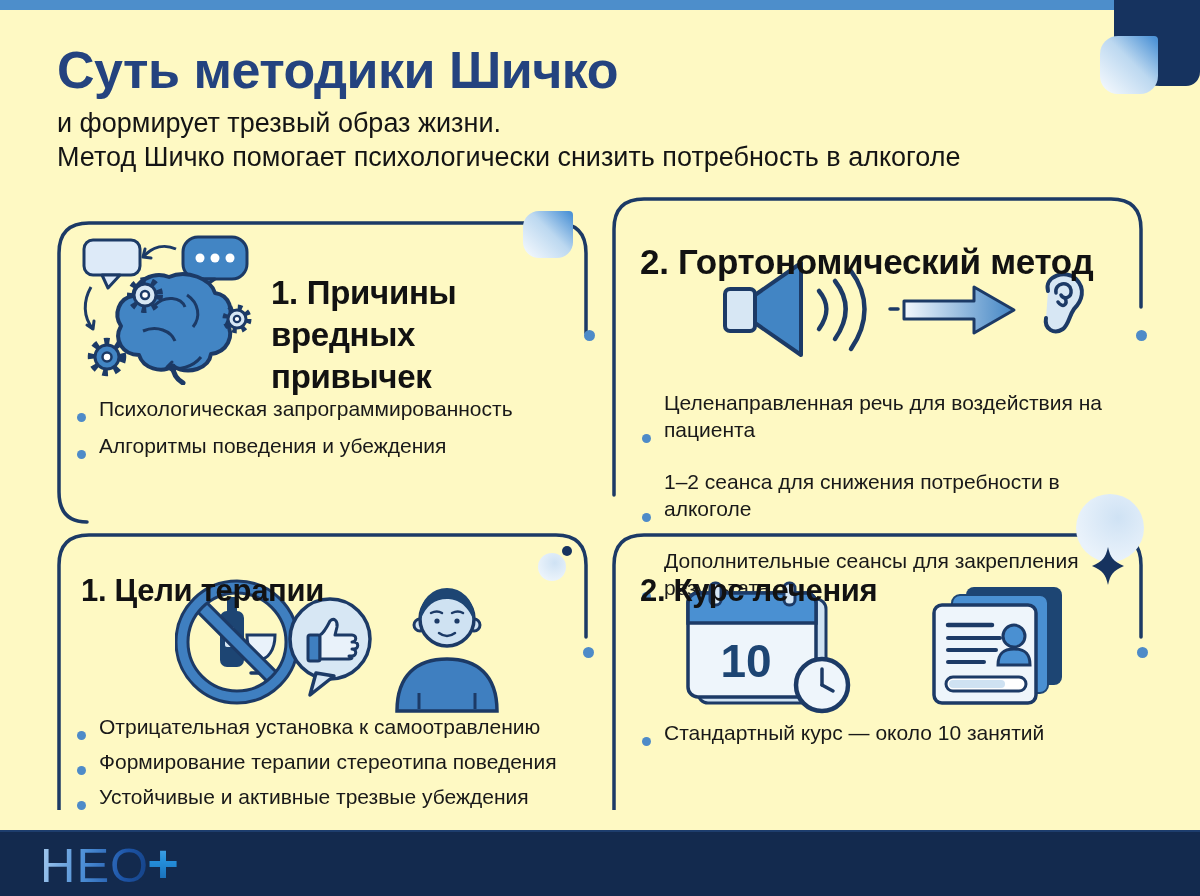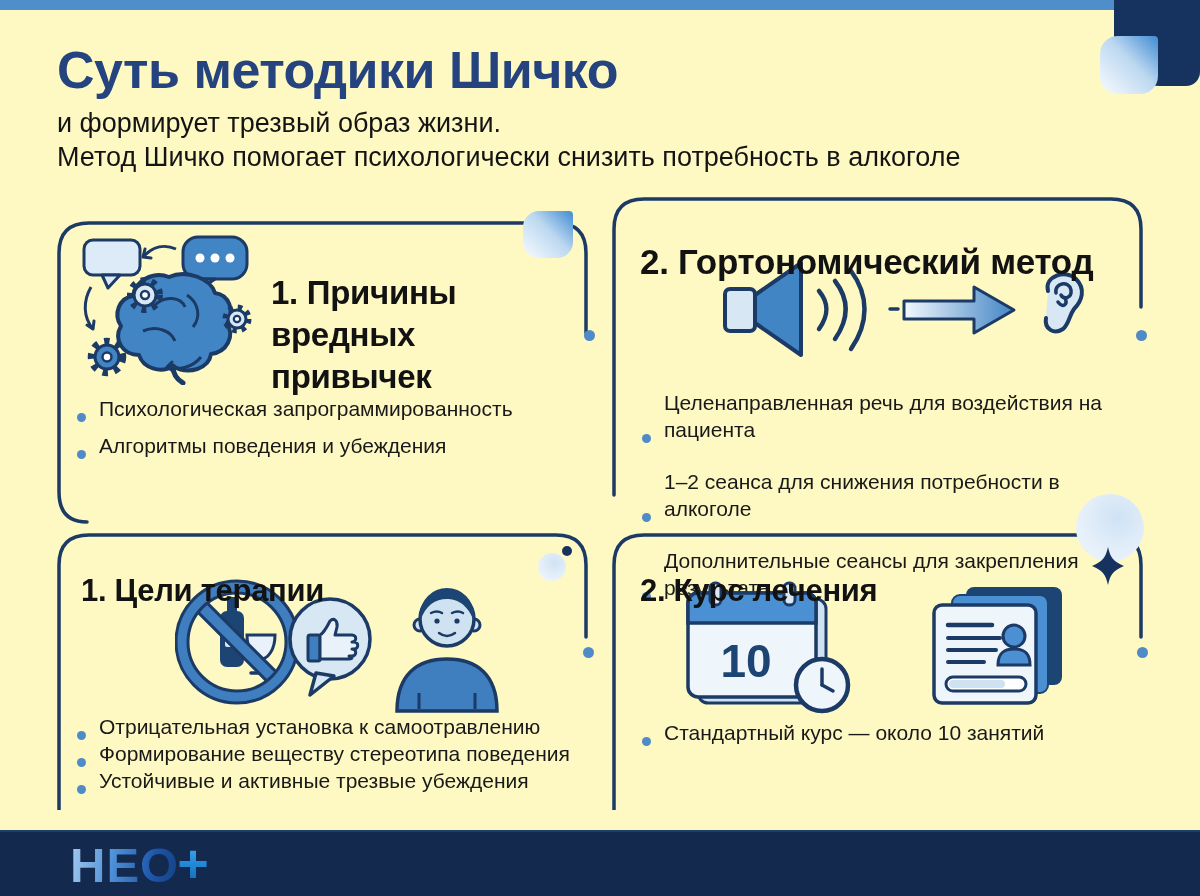--- a/index.html
+++ b/index.html
@@ -28,21 +28,21 @@
   #card3{left:57px;top:533px;width:531px;height:277px;}
   #card4{left:612px;top:533px;width:531px;height:277px;}
 
   #card1 .card-title{left:214px;top:24px;width:295px;font-size:33px;line-height:42px;}
   #card2 .card-title{left:28px;top:16px;font-size:35px;}
   #card3 .card-title{left:24px;top:14px;font-size:31px;}
   #card4 .card-title{left:28px;top:14px;font-size:31px;}
 
   #card1 .bullets{left:18px;top:174px;width:500px;}
   #card2 .bullets{left:28px;top:192px;width:470px;gap:25px;}
-  #card3 .bullets{left:18px;top:180px;width:505px;gap:0;}
+  #card3 .bullets{left:18px;top:180px;width:505px;gap:8px;}
   #card4 .bullets{left:28px;top:186px;width:480px;gap:19px;}
 
   .illus{position:absolute;}
   #card1 .illus{left:24px;top:14px;}
   #card2 .illus{left:110px;top:56px;}
   #card3 .illus{left:118px;top:46px;}
   #card4 .illus{left:64px;top:48px;}
 
   
   .deco-dot{position:absolute;border-radius:50%;background:#4e8bc8;}
@@ -55,23 +55,23 @@
   #mid-circle{left:1076px;top:494px;width:68px;height:68px;border-radius:50%;
               background:radial-gradient(circle at 62% 35%,#cfe2f4,#e9f2fb 70%);}
   #c3-circle{left:538px;top:553px;width:28px;height:28px;border-radius:50%;
              background:radial-gradient(circle at 60% 35%,#cfe2f4,#ecf4fb 75%);}
   #c3-navy-dot{left:562px;top:546px;width:10px;height:10px;border-radius:50%;background:#16335f;}
   #sparkle{left:1090px;top:545px;}
 
   
   #footer{left:0;top:830px;width:1200px;height:66px;background:#132a4e;border-top:2px solid #1d3d6d;}
   #logo{position:absolute;left:40px;top:4px;display:flex;align-items:center;}
-  #logo-text{font-size:49px;font-weight:700;letter-spacing:1px;
+  #logo-text{font-size:49px;font-weight:400;letter-spacing:1px;
              background:linear-gradient(100deg,#a9cdf0 0%,#4d8fd6 40%,#1d55a8 75%,#143f80 100%);
-             -webkit-background-clip:text;background-clip:text;color:transparent;margin-left:30px;}
+             -webkit-background-clip:text;background-clip:text;color:transparent;}
   #logo-plus{font-size:54px;font-weight:800;margin-left:-2px;margin-top:-4px;
              background:linear-gradient(180deg,#6ab7ec 0%,#2590dc 45%,#1158a0 100%);
              -webkit-background-clip:text;background-clip:text;color:transparent;}
 </style>
 </head>
 <body>
 
 <div id="canvas">
 
   <div class="abs" id="top-strip"></div>
@@ -240,21 +240,21 @@
     </svg>
 
     <h2 class="card-title">1. Цели терапии</h2>
     <ul class="bullets">
       <li>
           <span class="b-dot"></span>
           <span>Отрицательная установка к самоотравлению</span>
         </li>
       <li>
           <span class="b-dot"></span>
-          <span>Формирование веществу стереотипа поведения</span>
+          <span>Формирование терапии стереотипа поведения</span>
         </li>
       <li>
           <span class="b-dot"></span>
           <span>Устойчивые и активные трезвые убеждения</span>
         </li>
     </ul>
   </section>
 
   <section class="card" id="card4">
     <svg class="border-svg" width="531" height="277" viewBox="0 0 531 277">

